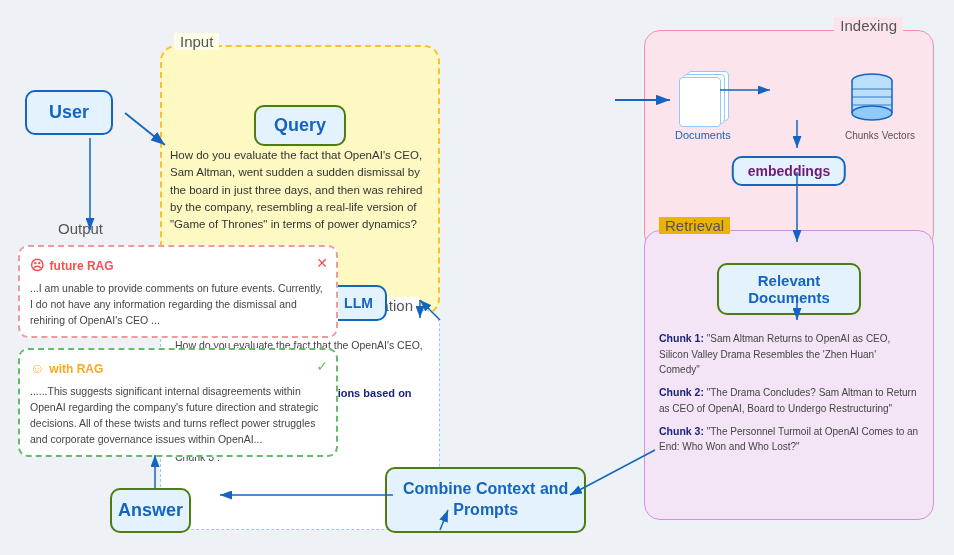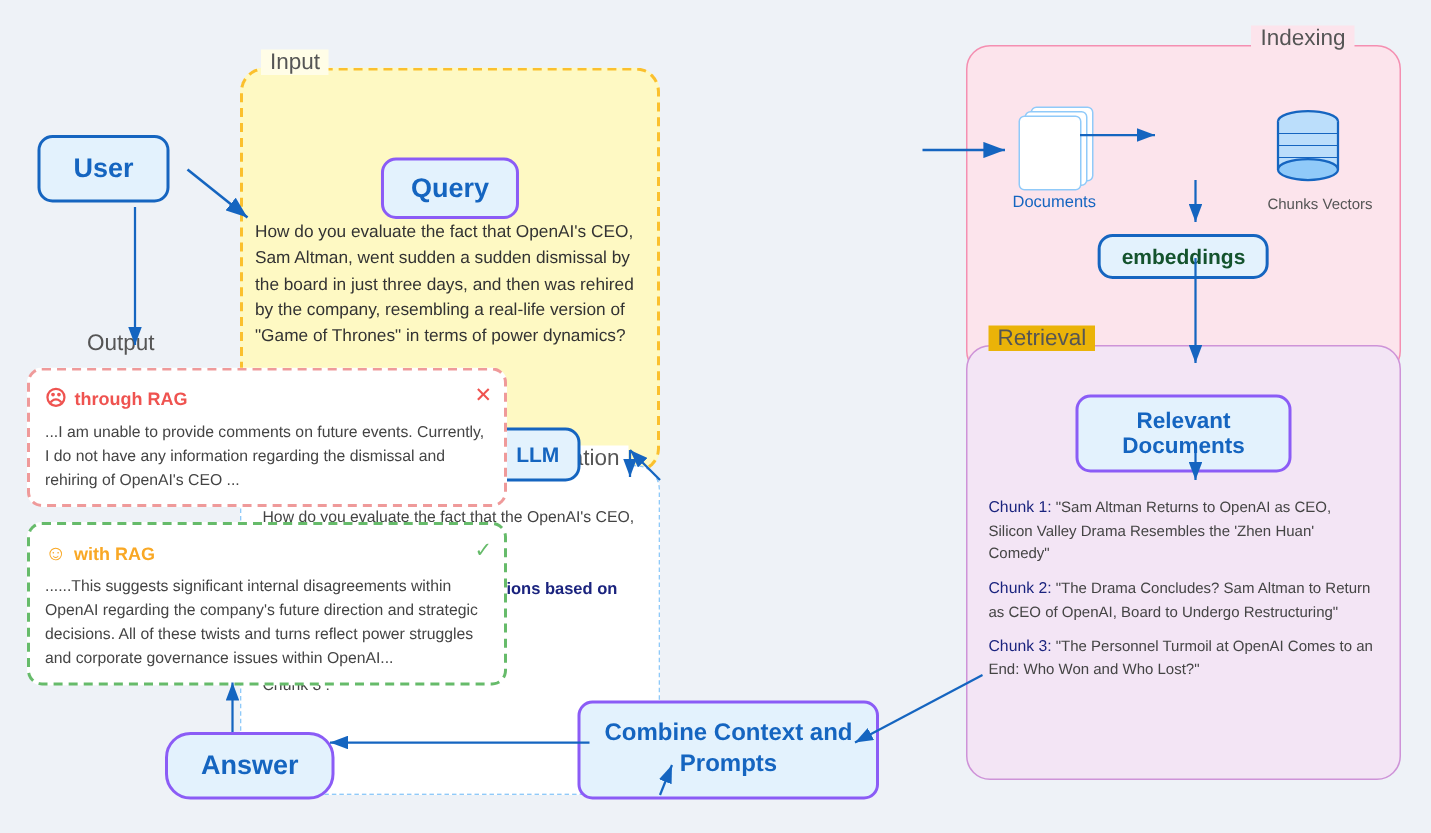--- a/index.html
+++ b/index.html
@@ -111,34 +111,34 @@
       font-size: 15px;
       font-weight: 500;
       color: #555;
       margin-left: 40px;
       margin-bottom: 8px;
     }
 
     
     .box-blue {
       background: #e3f2fd;
-      border: 2px solid #8b5cf6;
+      border: 2px solid #4d7c0f;
       border-radius: 10px;
       color: #1565c0;
       font-weight: 700;
       font-size: 18px;
       text-align: center;
       padding: 8px 18px;
       display: inline-block;
     }
     .box-blue-sm {
       background: #e3f2fd;
       border: 2px solid #1565c0;
       border-radius: 10px;
-      color: #14532d;
+      color: #701a75;
       font-weight: 700;
       font-size: 14px;
       text-align: center;
       padding: 5px 14px;
       display: inline-block;
     }
 
     
     .user-box {
       position: absolute;
@@ -308,21 +308,21 @@
 
     
     .chunk-item {
       font-size: 10px;
       color: #444;
       line-height: 1.5;
       margin-bottom: 8px;
       padding: 0 4px;
     }
     .chunk-bold {
-      font-weight: 400;
+      font-weight: 700;
       color: #1a237e;
       font-size: 10.5px;
     }
 
     
     .gen-question {
       font-size: 10.5px;
       color: #444;
       line-height: 1.5;
     }
@@ -445,38 +445,38 @@
     <span class="snowflake">❄</span>
     <span>LLM</span>
   </div>
 
   <div class="output-section-wrapper">
     <div class="section-output-label">Output</div>
 
     <div class="without-rag-card">
       <div class="without-rag-header">
         <span style="font-size:14px;">☹</span>
-        <span>through RAG</span>
+        <span>future RAG</span>
       </div>
       <span class="rag-close">✕</span>
       <div>...I am unable to provide comments on future events. Currently, I do not have any information regarding the dismissal and rehiring of OpenAI's CEO ...</div>
     </div>
 
     <div class="with-rag-card">
       <div class="with-rag-header">
         <span style="font-size:14px;">☺</span>
         <span>with RAG</span>
       </div>
       <span class="rag-check">✓</span>
       <div>......This suggests significant internal disagreements within OpenAI regarding the company's future direction and strategic decisions. All of these twists and turns reflect power struggles and corporate governance issues within OpenAI...</div>
     </div>
   </div>
 
   <div style="position:absolute; bottom:22px; left:110px;">
-    <div class="box-blue" style="font-size:18px; padding:10px 22px;border-radius:17px;">Answer</div>
+    <div class="box-blue" style="font-size:18px; padding:10px 6px;">Answer</div>
   </div>
 
   <div style="position:absolute; bottom:22px; left:385px;">
     <div class="box-blue" style="font-size:16px; padding:10px 16px; text-align:center; line-height:1.3;">
       <span>Combine Context and</span><br>
       <span>Prompts</span>
     </div>
   </div>
 
   <svg class="arrows-svg">

